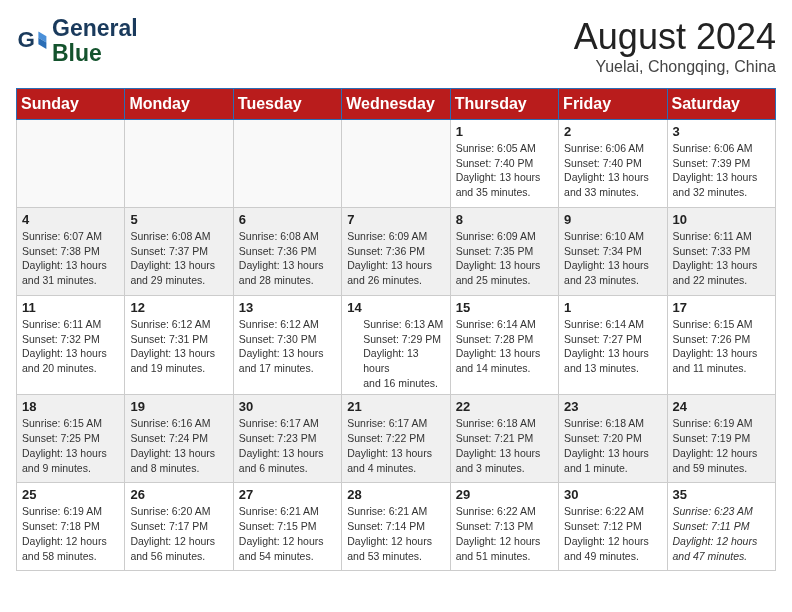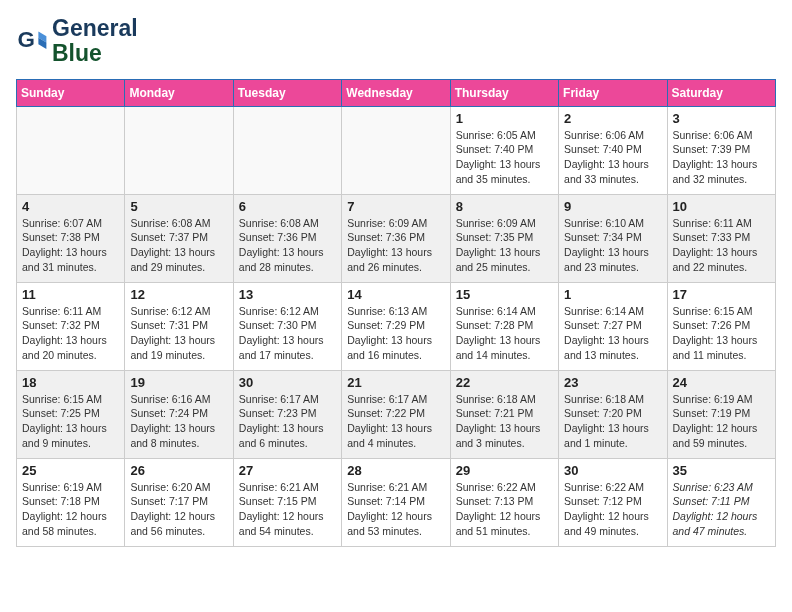--- a/index.html
+++ b/index.html
@@ -41,25 +41,25 @@
     .location {
       font-size: 16px;
       color: #444;
     }
     .calendar {
       width: 100%;
       border-collapse: collapse;
       font-size: 11px;
     }
     .calendar th {
-      background: #ec4899;
+      background: #b91c1c;
       color: #fff;
       padding: 6px 4px;
       text-align: left;
-      font-size: 12px;
+      font-size: 16px;
       font-weight: bold;
       border: 1px solid #2a6db5;
     }
     .calendar td {
       border: 1px solid #ccc;
       vertical-align: top;
       padding: 4px 5px;
       width: calc(100% / 7);
       height: 88px;
       background: #fff;
@@ -86,20 +86,24 @@
     <svg class="logo-icon" viewBox="0 0 40 40">
       <text x="2" y="28" font-size="28" font-weight="bold" fill="#1a3a5c">G</text>
       <polygon points="28,8 38,14 38,22 28,16" fill="#4a90d9"></polygon>
       <polygon points="28,16 38,22 38,30 28,24" fill="#2a6db5"></polygon>
     </svg>
     <div class="logo-text">
       <div>General</div>
       <div><span>Blue</span></div>
     </div>
   </div>
+  <div class="title-block">
+    <div class="month-year">August 2024</div>
+    <div class="location">Yuelai, Chongqing, China</div>
+  </div>
 </div>
 
 <table class="calendar">
   <thead>
     <tr id="weekday-header">
         <th>Sunday</th>
         <th>Monday</th>
         <th>Tuesday</th>
         <th>Wednesday</th>
         <th>Thursday</th>
@@ -203,21 +207,21 @@
         </td>
         <td>
           <div class="day-num">13</div>
           <div class="day-info" style="white-space: pre-line;">Sunrise: 6:12 AM
 Sunset: 7:30 PM
 Daylight: 13 hours
 and 17 minutes.</div>
         </td>
         <td>
           <div class="day-num">14</div>
-          <div class="day-info" style="white-space: pre-line;">Sunrise: 6:13 AM
+          <div class="day-info" style="white-space: pre-line; margin-left: 16px;">Sunrise: 6:13 AM
 Sunset: 7:29 PM
 Daylight: 13 hours
 and 16 minutes.</div>
         </td>
         <td>
           <div class="day-num">15</div>
           <div class="day-info" style="white-space: pre-line;">Sunrise: 6:14 AM
 Sunset: 7:28 PM
 Daylight: 13 hours
 and 14 minutes.</div>

